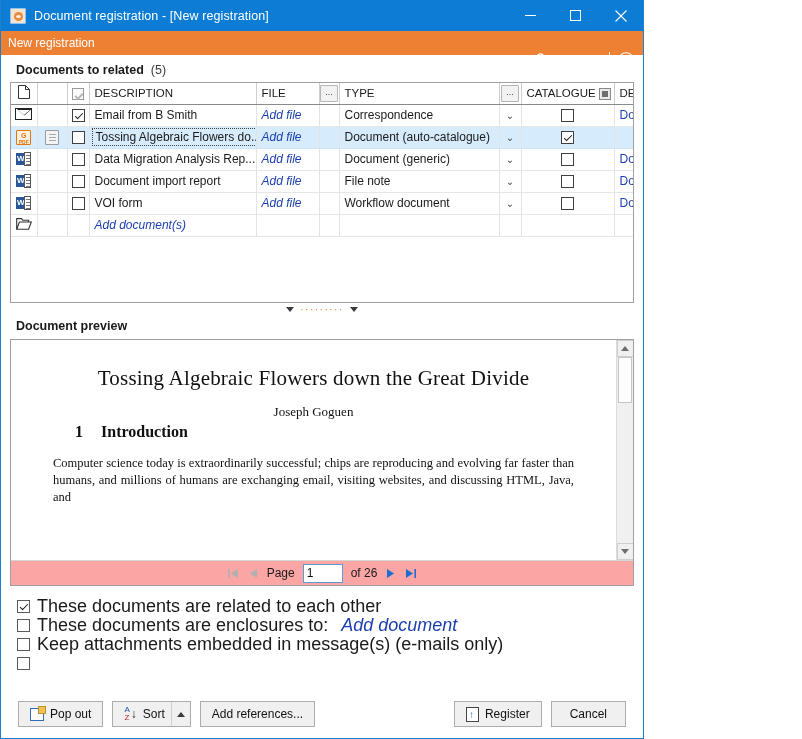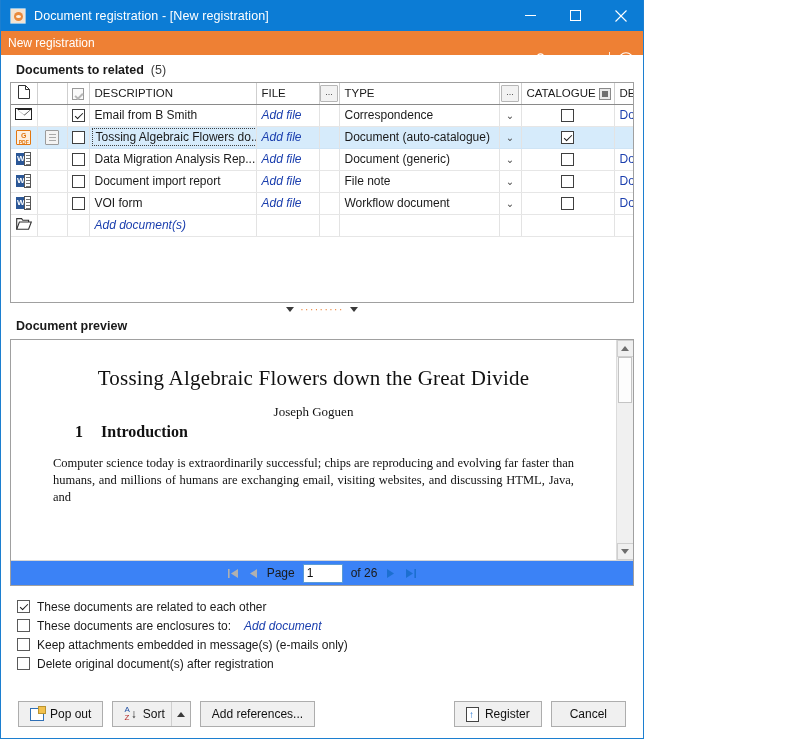--- a/index.html
+++ b/index.html
@@ -140,32 +140,32 @@
   .sb-btn { width:17px; height:17px; background:#f0f0f0; display:flex; align-items:center;
             justify-content:center; border:1px solid #cfcfcf; }
   .sb-arrow-up { width:0;height:0;border-left:4px solid transparent;border-right:4px solid transparent;
                  border-bottom:5px solid #6d6d6d; }
   .sb-arrow-dn { width:0;height:0;border-left:4px solid transparent;border-right:4px solid transparent;
                  border-top:5px solid #6d6d6d; }
   .sb-track { flex:1 1 auto; width:17px; background:#f0f0f0; position:relative; }
   .sb-thumb { position:absolute; top:0; left:1px; width:14px; height:46px; background:#fdfdfd;
               border:1px solid #c4c4c4; }
 
-  .pager { height:25px; border-top:1px solid #d6d6d6; background:#3b82f6; display:flex;
+  .pager { height:25px; border-top:1px solid #d6d6d6; background:#fca5a5; display:flex;
            align-items:center; justify-content:center; gap:8px; flex:0 0 auto; font-size:12px; }
   .pg-icon { display:flex; align-items:center; }
   .pg-input { width:40px; height:19px; border:1px solid #5b9bd5; background:#ffffff;
               font-family:"Liberation Sans",sans-serif; font-size:12px; padding:0 3px;
               color:#111; }
   .pg-dis { color:#b0b0b0; }
   .pg-en { color:#1c6fd0; }
 
   
   .opts { padding:11px 0 0 8px; flex:0 0 auto; }
-  .opt-row { display:flex; align-items:center; gap:7px; height:19px; font-size:12px; }
+  .opt-row { display:flex; align-items:center; gap:7px; height:19px; font-size:18px; }
   .opt-box { width:13px; height:13px; border:1px solid #5a5a5a; background:#fff;
              position:relative; flex:0 0 auto; }
   .opt-box.on::after { content:""; position:absolute; left:2px; top:3px; width:7px; height:3px;
                        border-left:1.6px solid #1a1a1a; border-bottom:1.6px solid #1a1a1a;
                        transform:rotate(-45deg); }
 
   
   .footer { margin-top:auto; display:flex; align-items:center; padding:0 9px 11px 9px;
             gap:9px; flex:0 0 auto; }
   .btn { height:26px; border:1px solid #adadad; background:#f0f0f0; display:flex;
@@ -517,21 +517,20 @@
         <span class="opt-box"></span>
         <span>These documents are enclosures to:</span>
         <span class="link" style="margin-left:6px;">Add document</span>
       </div>
       <div class="opt-row">
         <span class="opt-box"></span>
         <span>Keep attachments embedded in message(s) (e-mails only)</span>
       </div>
       <div class="opt-row">
         <span class="opt-box"></span>
-        <span>Delete original document(s) after registration</span>
       </div>
     </div>
 
     <div class="footer">
       <div class="btn">
         <span class="ic-popout"></span>
         <span>Pop out</span>
       </div>
       <div class="btn split">
         <span class="ic-sort">

